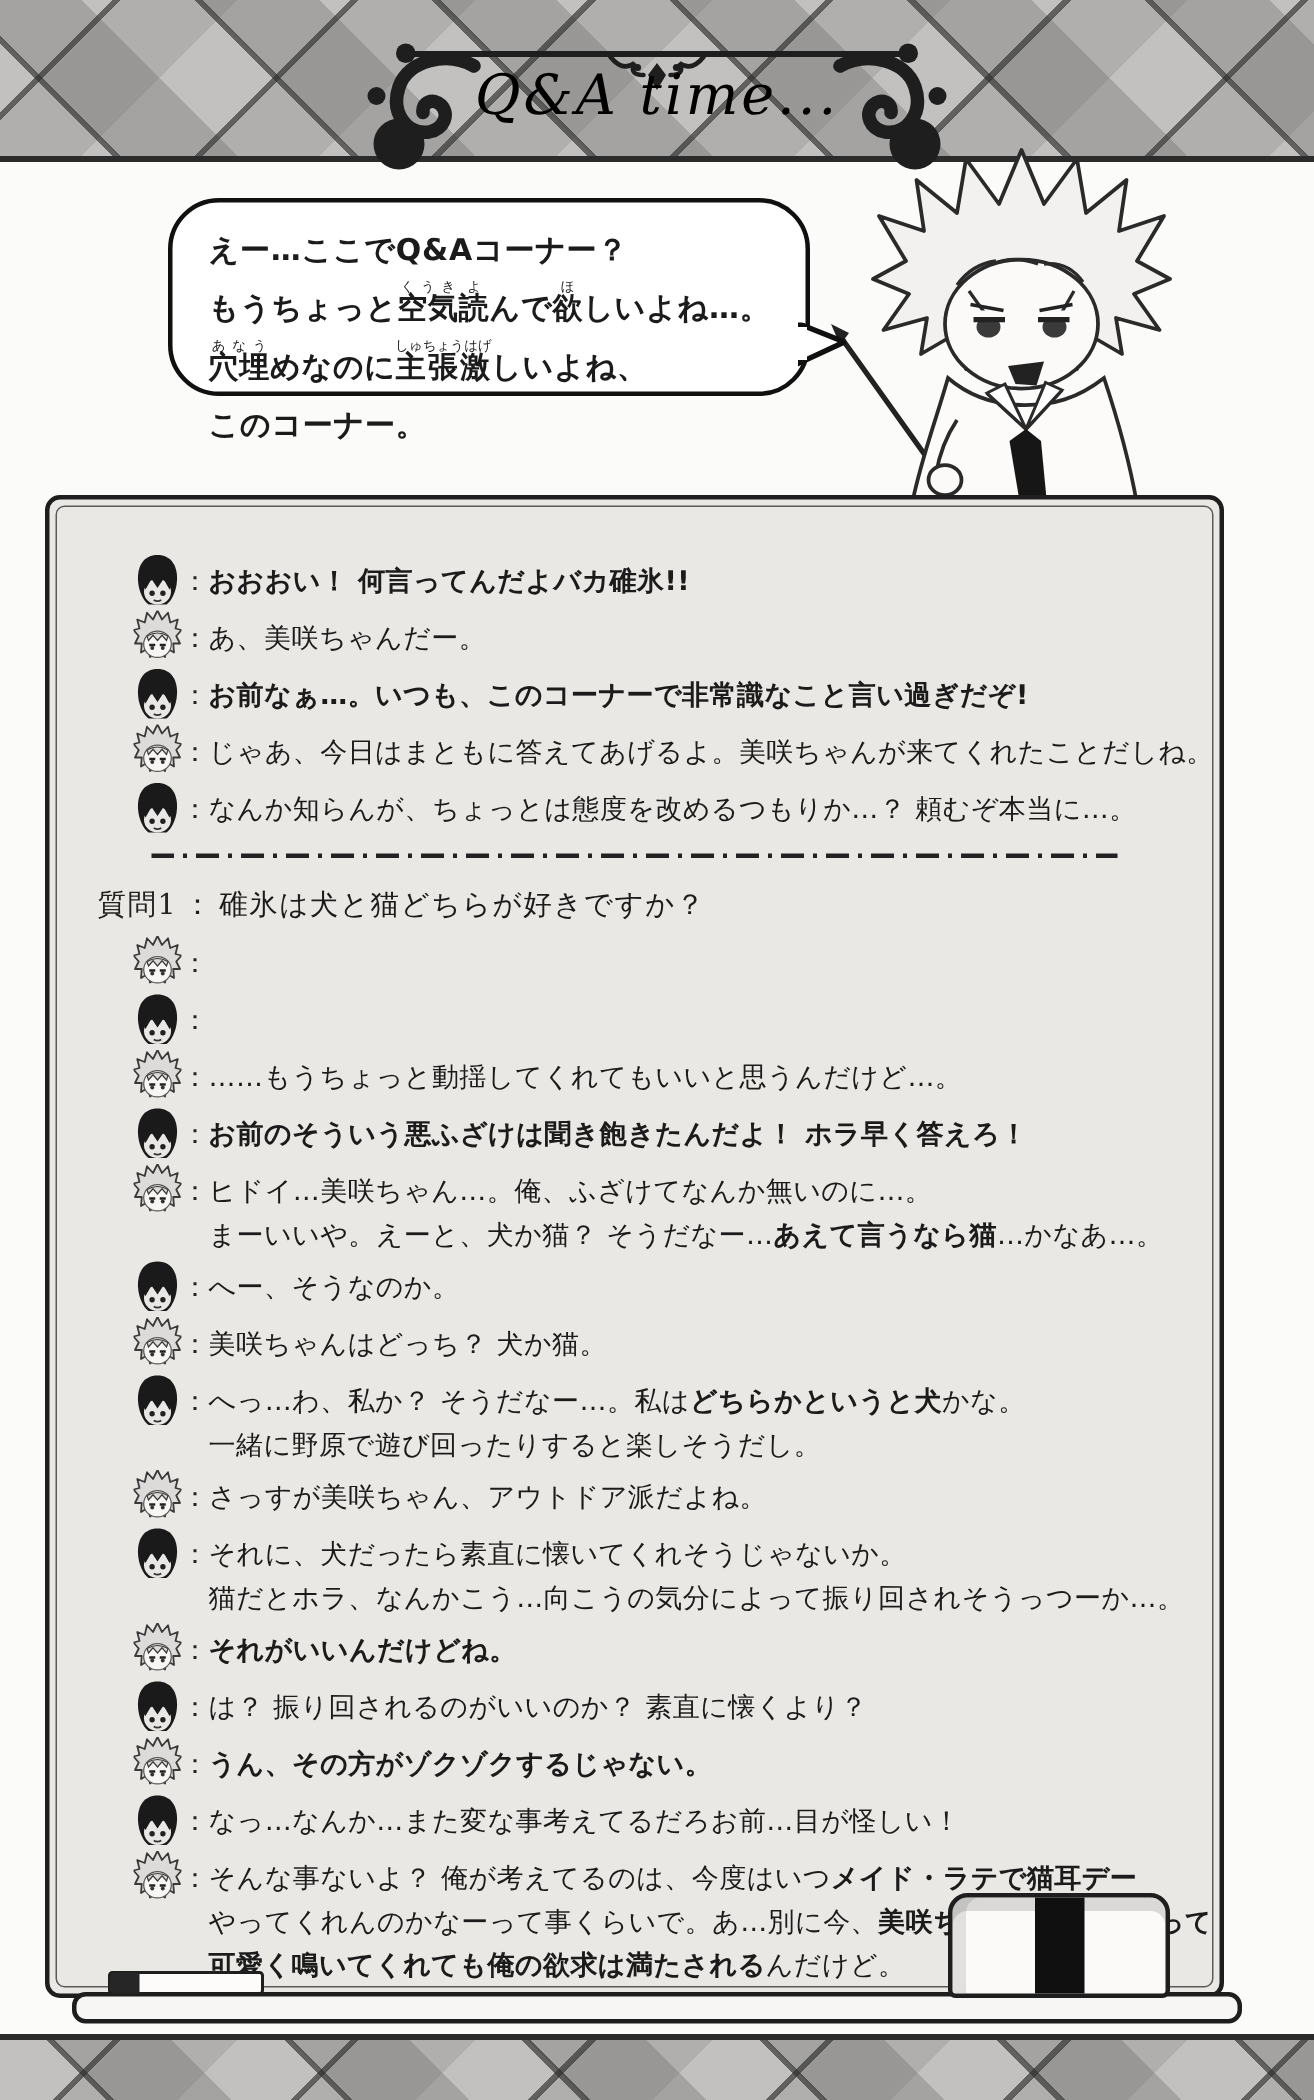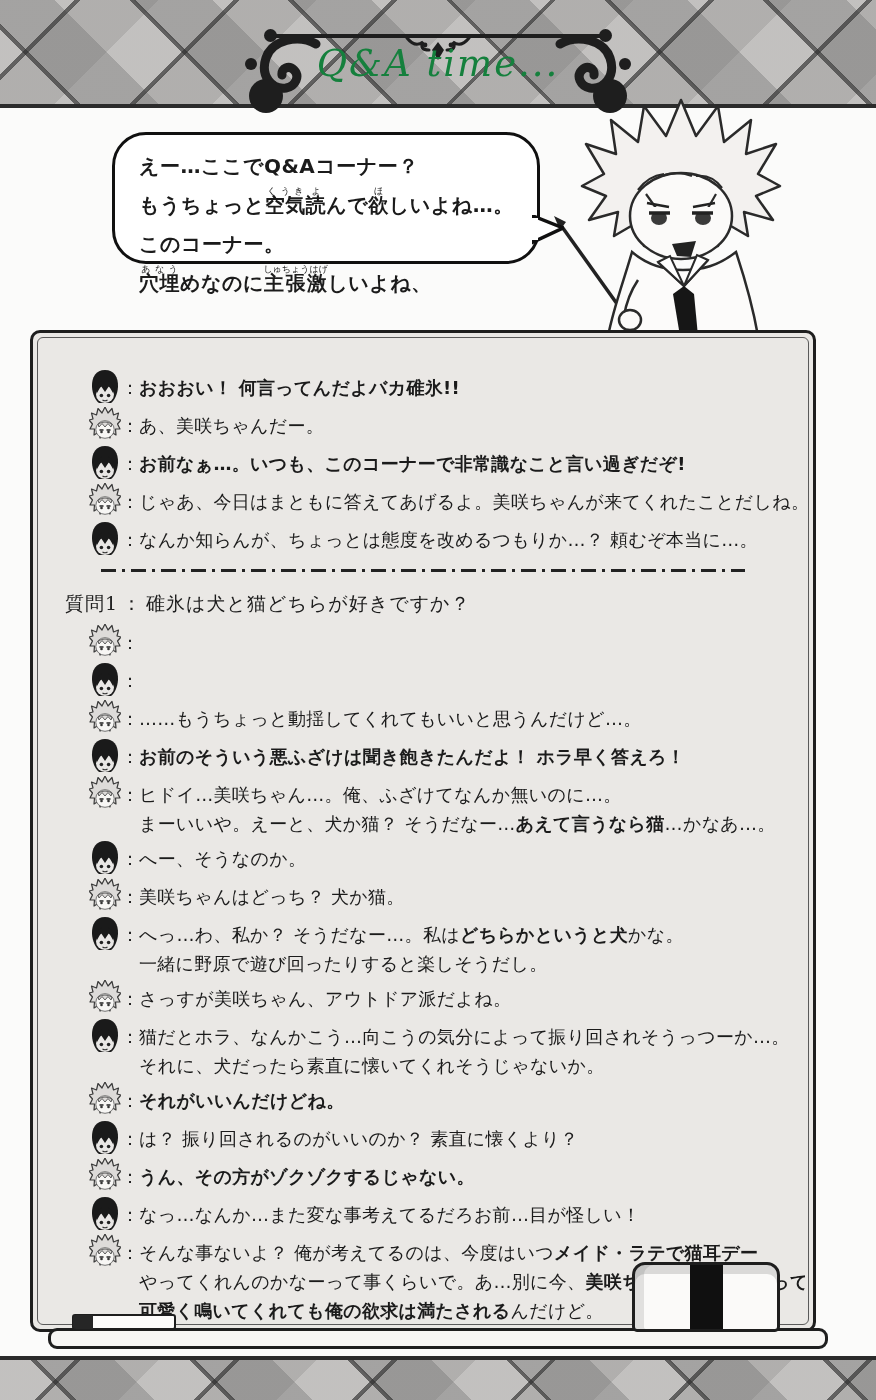--- a/index.html
+++ b/index.html
@@ -23,21 +23,21 @@
   
   .ornament{position:absolute;left:256px;top:26px;width:364px;height:80px;z-index:4;}
   .orn-bar{position:absolute;top:8px;left:16px;right:16px;height:4px;background:#1e1e1e;}
   .orn-bar::before,.orn-bar::after{content:"";position:absolute;top:-5px;width:13px;height:13px;border-radius:50%;background:#1e1e1e;}
   .orn-bar::before{left:-8px;}
   .orn-bar::after{right:-8px;}
   .orn-center{position:absolute;left:50%;top:10px;transform:translateX(-50%);}
   .orn-title{
     position:absolute;left:0;top:16px;width:100%;text-align:center;
     font-family:"DejaVu Serif","Liberation Serif",serif;font-style:italic;
-    font-size:37px;letter-spacing:2px;color:#15803d;
+    font-size:37px;letter-spacing:2px;color:#000000;
   }
   .flourish{position:absolute;top:12px;}
   .flourish-left{left:-14px;}
   .flourish-right{right:-14px;transform:scaleX(-1);}
 
   
   .bubble{
     position:absolute;left:112px;top:132px;width:428px;height:132px;z-index:3;
     background:#fff;border:3.5px solid #101010;border-radius:34px;
     padding:12px 22px 0 24px;box-sizing:border-box;
@@ -140,22 +140,22 @@
   <path d="M112,168 L124,162 L138,192 Z M162,166 L151,161 L138,192 Z" fill="#fff" stroke="#2a2a2a" stroke-width="2"></path>
   <polygon points="138,192 127,200 134,242 152,242 148,200" fill="#161616"></polygon>
   <path d="M92,186 C84,198 80,210 78,222" fill="none" stroke="#2a2a2a" stroke-width="2.5"></path>
   <ellipse cx="84" cy="226" rx="11" ry="10" fill="#fbfaf9" stroke="#2a2a2a" stroke-width="2.5"></ellipse>
 </svg>
 
 <div class="bubble">
   <div id="bubble-lines">
       <div class="bubble-line"><span>えー…ここでQ&amp;Aコーナー？</span></div>
       <div class="bubble-line"><span>もうちょっと</span><ruby>空気<rt>くうき</rt></ruby><ruby>読<rt>よ</rt></ruby><span>んで</span><ruby>欲<rt>ほ</rt></ruby><span>しいよね…。</span></div>
+      <div class="bubble-line"><ruby>穴埋<rt>あなう</rt></ruby><span>めなのに</span><ruby>主張激<rt>しゅちょうはげ</rt></ruby><span>しいよね、</span></div>
       <div class="bubble-line"><span>このコーナー。</span></div>
-      <div class="bubble-line"><ruby>穴埋<rt>あなう</rt></ruby><span>めなのに</span><ruby>主張激<rt>しゅちょうはげ</rt></ruby><span>しいよね、</span></div>
     </div>
   <svg class="bubble-tail" width="32" height="30" viewBox="0 0 32 30">
     <polygon points="1,1 31,13 1,27" fill="#fff" stroke="#101010" stroke-width="3.5"></polygon>
     <rect x="0" y="3" width="6" height="22" fill="#fff"></rect>
   </svg>
 </div>
 
 <div class="board">
   <div class="board-frame"></div>
   <div class="board-content" id="rows">
@@ -387,22 +387,22 @@
       <path d="M16,1 C7,1 2.5,8 3,18 C3.4,25 6.5,31.5 10,34 L22,34 C25.5,31.5 28.6,25 29,18 C29.5,8 25,1 16,1 Z" fill="#1a1a1a"></path>
       <ellipse cx="16" cy="25.5" rx="9" ry="8.5" fill="#e9e7e5"></ellipse>
       <path d="M6,20 Q9,12 16,11 Q23,12 26,20 L24,24 L20,17 L16,23 L12,17 L8,24 Z" fill="#1a1a1a"></path>
       <circle cx="12.4" cy="26.5" r="1.8" fill="#222"></circle>
       <circle cx="19.6" cy="26.5" r="1.8" fill="#222"></circle>
       <path d="M13.5,31 q2.5,1.6 5,0" fill="none" stroke="#333" stroke-width="1.1"></path>
     </svg>
   </span>
 <div class="sep">：</div>
         <div class="lines">
+          <div class="line"><span>それに、犬だったら素直に懐いてくれそうじゃないか。</span></div>
           <div class="line"><span>猫だとホラ、なんかこう…向こうの気分によって振り回されそうっつーか…。</span></div>
-          <div class="line"><span>それに、犬だったら素直に懐いてくれそうじゃないか。</span></div>
         </div>
       </div>
       <div class="row">
   <span class="avatar">
     <svg width="32" height="36" viewBox="0 0 32 36">
       <polygon points="16,0 19,6 23,1.5 24.5,8 29.5,6 28,12 32,13 28.5,17 31,22 26.5,22 27,28 22,25 21,31 16,27 11,31 10,25 5,28 5.5,22 1,22 3.5,17 0,13 4,12 2.5,6 7.5,8 9,1.5 13,6" fill="#dddbd9" stroke="#3a3a3a" stroke-width="1.2" stroke-linejoin="round"></polygon>
       <ellipse cx="16" cy="22.5" rx="9.2" ry="8.8" fill="#f7f6f4" stroke="#555" stroke-width="0.8"></ellipse>
       <path d="M9,17 q7,-4 14,0 L22,20 L19,16.5 L16,20 L13,16.5 L10,20 Z" fill="#dddbd9" stroke="#3a3a3a" stroke-width="0.8"></path>
       <path d="M10.5,23 h4 M17.5,23 h4" stroke="#222" stroke-width="1.6"></path>
       <circle cx="12.5" cy="25" r="1.3" fill="#333"></circle>

